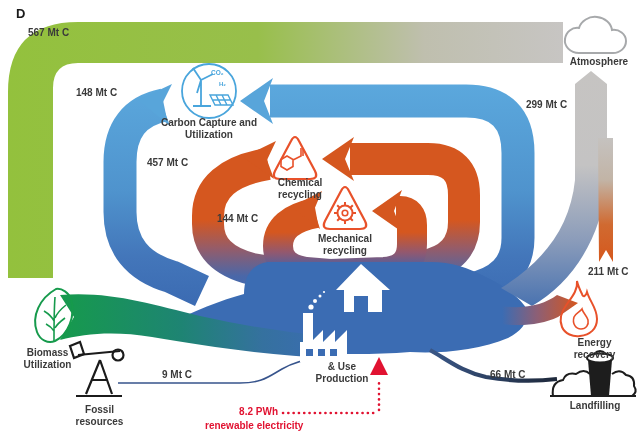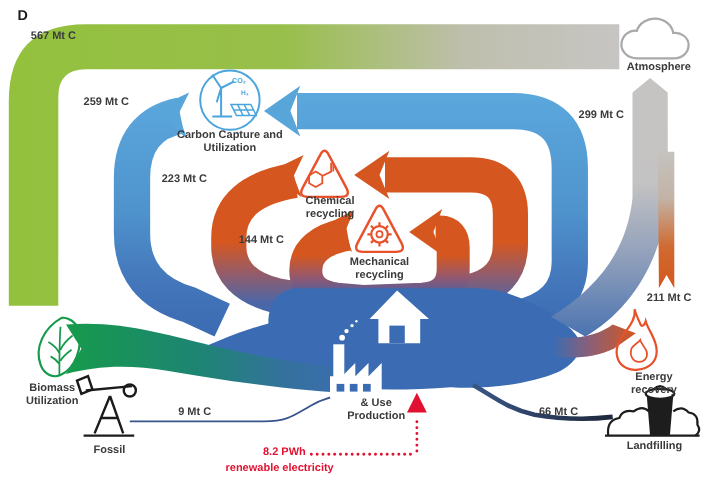--- a/index.html
+++ b/index.html
@@ -182,22 +182,22 @@
     <path fill="#1d1d1d" d="M 588 360 L 612 360 L 609 396 L 591 396 Z"></path>
     <ellipse cx="600" cy="358" rx="13" ry="4.5" fill="#ffffff" stroke="#1d1d1d" stroke-width="2"></ellipse>
     <path d="M 594 354 Q 600 348 606 354" fill="none" stroke="#1d1d1d" stroke-width="2"></path>
     <path d="M 550 396 L 636 396" fill="none" stroke="#1d1d1d" stroke-width="2"></path>
   </g>
 </svg>
 
 <div class="lbl big" style="left:16px;top:6px;">D</div>
 
 <div class="lbl" style="left:28px;top:27px;">567 Mt C</div>
-<div class="lbl" style="left:76px;top:87px;">259 Mt C</div>
-<div class="lbl" style="left:147px;top:157px;">223 Mt C</div>
+<div class="lbl" style="left:76px;top:87px;">148 Mt C</div>
+<div class="lbl" style="left:147px;top:157px;">457 Mt C</div>
 <div class="lbl" style="left:217px;top:213px;">144 Mt C</div>
 <div class="lbl" style="left:526px;top:99px;">299 Mt C</div>
 <div class="lbl" style="left:588px;top:266px;">211 Mt C</div>
 <div class="lbl" style="left:162px;top:369px;">9 Mt C</div>
 <div class="lbl" style="left:490px;top:369px;">66 Mt C</div>
 
 <div class="lbl ctr" style="left:549px;top:56px;width:100px;">Atmosphere</div>
 
 <div class="lbl ctr" style="left:134px;top:117px;width:150px;">
   <span>Carbon Capture and</span>
@@ -214,20 +214,21 @@
 <div class="lbl ctr" style="left:292px;top:361px;width:100px;">
   <span>&amp; Use</span>
   <span>Production</span>
 </div>
 <div class="lbl ctr" style="left:0px;top:347px;width:95px;">
   <span>Biomass</span>
   <span>Utilization</span>
 </div>
 <div class="lbl ctr" style="left:52px;top:404px;width:95px;">
   <span>Fossil</span>
+  <span>resources</span>
 </div>
 <div class="lbl ctr" style="left:547px;top:337px;width:95px;">
   <span>Energy</span>
   <span>recovery</span>
 </div>
 <div class="lbl ctr" style="left:545px;top:400px;width:100px;">Landfilling</div>
 
 <div class="lbl red" style="left:200px;top:406px;width:78px;text-align:right;">8.2 PWh</div>
 <div class="lbl red" style="left:205px;top:420px;">renewable electricity</div>
 

